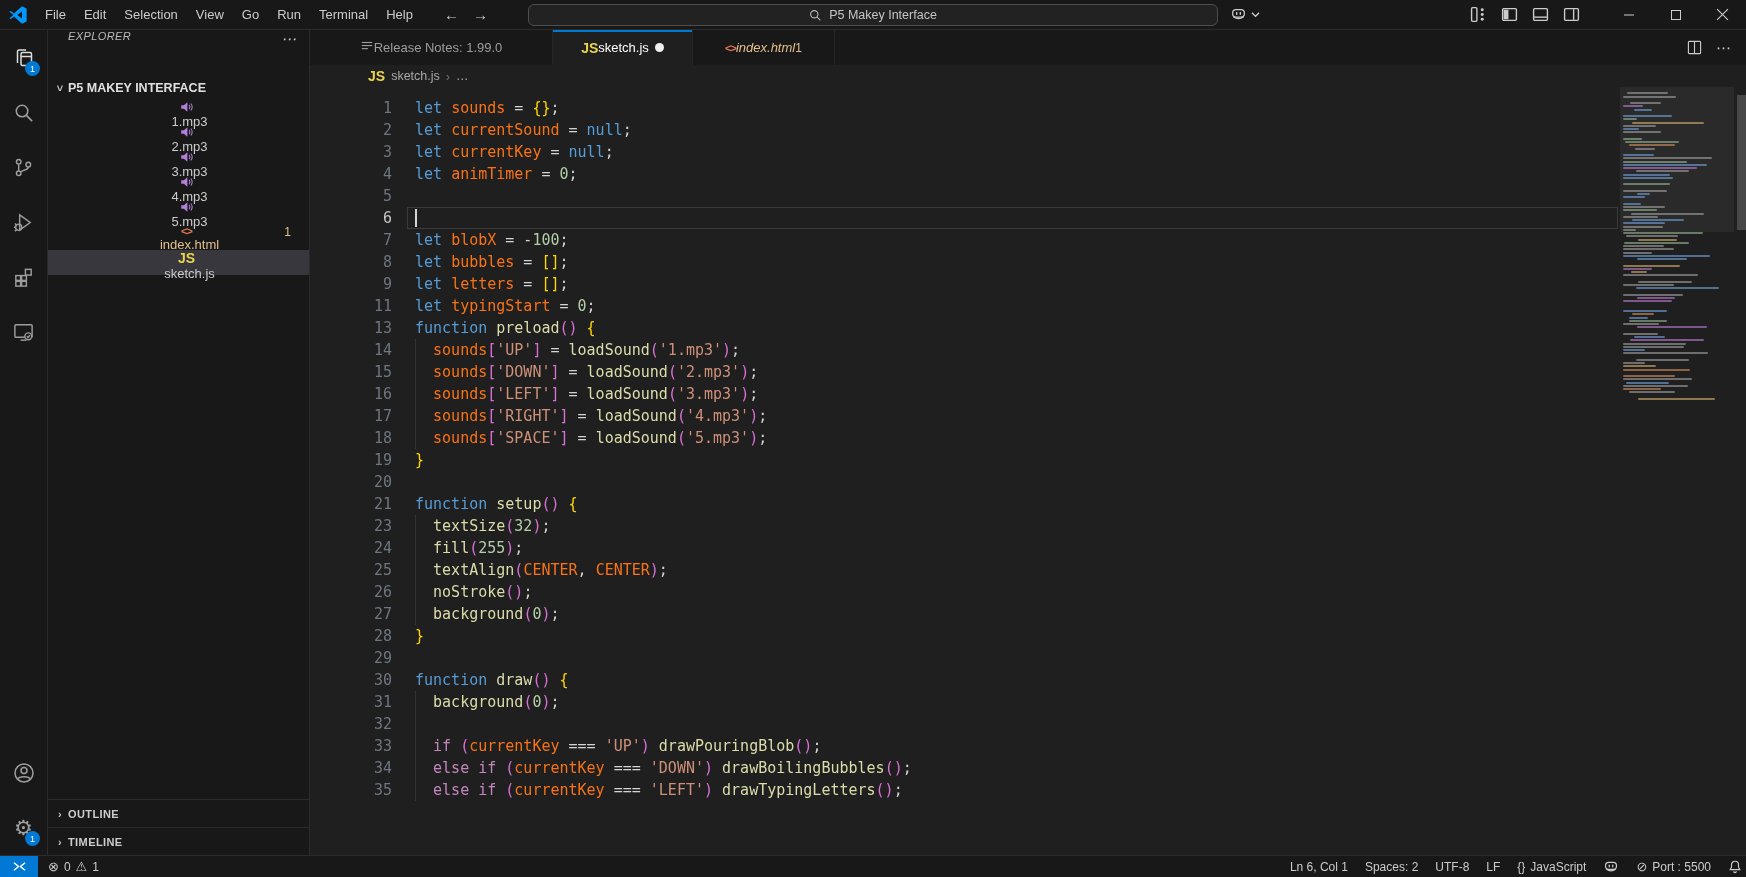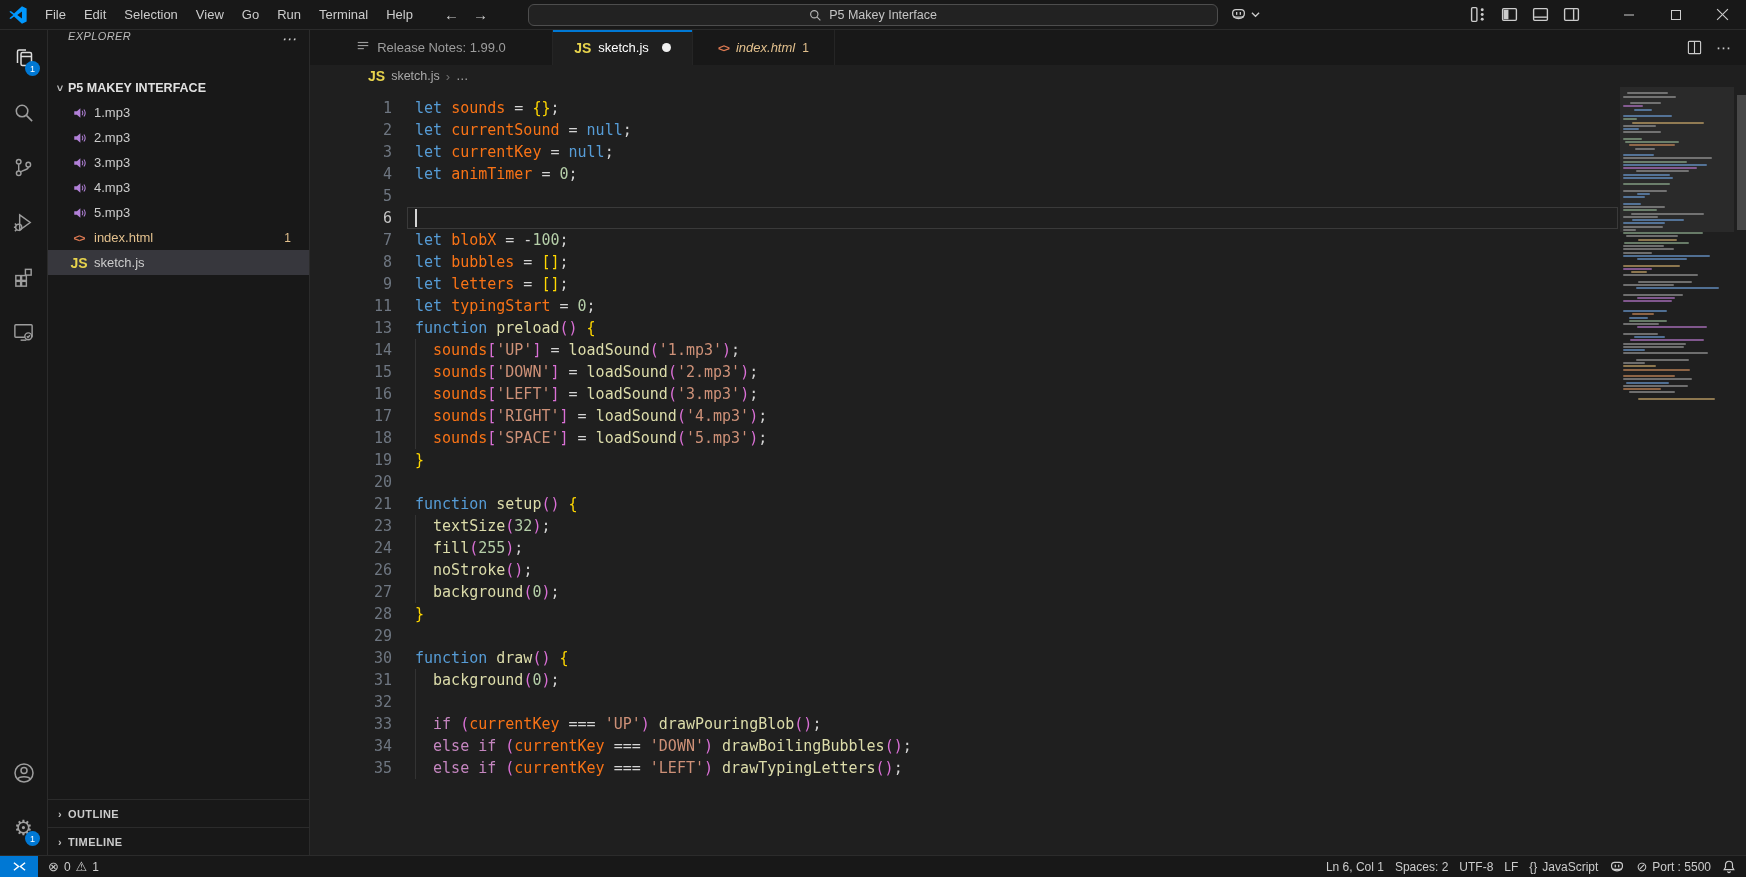--- a/index.html
+++ b/index.html
@@ -30,34 +30,34 @@
   .gear-glyph{font-size:21px;color:#a0a0a0;line-height:1;}
   
   #sidebar{position:absolute;left:48px;top:0;width:262px;height:825px;background:#181818;
     border-right:1px solid #2b2b2b;color:#cccccc;}
   #explorer-header{height:40px;display:flex;align-items:flex-start;padding:0 12px 0 20px;font-size:11px;
     color:#bbbbbb;letter-spacing:.4px;font-style:italic;}
   #explorer-actions{margin-left:auto;font-size:15px;color:#cccccc;letter-spacing:1px;}
   #folder-row{height:25px;margin-top:5px;display:flex;align-items:center;padding-left:4px;font-weight:bold;
     font-size:12.5px;color:#e0e0e0;}
   .chev{display:inline-block;width:16px;text-align:center;color:#c0c0c0;font-size:11px;}
-  .file-row{height:25px;display:flex;align-items:center;padding-left:22px;font-size:13px;color:#cccccc;position:relative;}
+  .file-row{height:25px;display:flex;align-items:center;padding-left:22px;font-size:13px;color:#cccccc;position:relative;flex-direction:column;}
   .file-row.selected{background:#37373d;}
   .file-row .ficon{width:18px;display:flex;justify-content:center;margin-right:6px;}
   .file-row.modified .fname{color:#e2c08d;}
   .file-badge{position:absolute;right:18px;color:#e2c08d;font-size:12px;}
   .js-glyph{font-weight:bold;font-size:14px;color:#e8d44d;}
   .html-glyph{font-weight:bold;font-size:11px;color:#e07b53;letter-spacing:-1px;}
   #side-sections{position:absolute;left:0;bottom:0;width:262px;}
   .side-section{height:28px;border-top:1px solid #2b2b2b;display:flex;align-items:center;
     font-size:11px;font-weight:bold;color:#cccccc;padding-left:4px;letter-spacing:.4px;}
   
   #editor{position:absolute;left:310px;top:0;width:1436px;height:825px;background:#1f1f1f;}
   #tabbar{position:absolute;left:0;top:0;width:1436px;height:35px;background:#181818;display:flex;}
-  .tab{height:35px;display:flex;align-items:center;justify-content:center;gap:7px;font-size:13px;
+  .tab{height:35px;display:flex;align-items:center;justify-content:center;font-size:13px;
     color:#9d9d9d;background:#181818;border-right:1px solid #252525;position:relative;padding:0 10px;}
   .tab.active{background:#1f1f1f;color:#ffffff;}
   .tab.active::before{content:"";position:absolute;left:0;top:0;right:0;height:2px;background:#0078d4;}
   .tab .dirty-dot{width:9px;height:9px;border-radius:50%;background:#f0f0f0;margin-left:6px;}
   .tab.preview .tab-label{font-style:italic;}
   .tab.git-mod .tab-label{color:#e2c08d;}
   .tab .tab-badge{color:#e2c08d;font-size:12px;}
   #editor-actions{margin-left:auto;display:flex;align-items:center;gap:14px;padding-right:14px;color:#cccccc;}
   #breadcrumb{position:absolute;left:0;top:35px;width:1436px;height:22px;display:flex;align-items:center;
     padding-left:58px;font-size:12.5px;color:#a9a9a9;gap:6px;}
@@ -81,21 +81,21 @@
   #vscrollbar{position:absolute;left:1427px;top:0;width:9px;height:768px;}
   #vscroll-thumb{position:absolute;left:0;top:8px;width:9px;height:135px;background:rgba(121,121,121,0.45);}
   .mmbar{position:absolute;height:2px;border-radius:1px;opacity:.65;}
   
   #statusbar{position:absolute;left:0;top:855px;width:1746px;height:22px;background:#181818;
     border-top:1px solid #2b2b2b;color:#cccccc;font-size:12px;display:flex;align-items:center;}
   #remote-indicator{width:38px;height:22px;background:#0078d4;color:#ffffff;display:flex;align-items:center;
     justify-content:center;font-weight:bold;font-size:11px;letter-spacing:-1px;}
   #problems{display:flex;align-items:center;gap:5px;margin-left:10px;}
   #problems .pico{font-size:13px;}
-  #sb-right{margin-left:auto;display:flex;align-items:center;gap:11px;padding-right:10px;}
+  #sb-right{margin-left:auto;display:flex;align-items:center;gap:17px;padding-right:4px;}
   .sb-item{display:flex;align-items:center;gap:5px;}
 </style>
 </head>
 <body>
 
 <div id="titlebar">
   <svg id="vscode-logo" viewBox="0 0 100 100">
     <path fill="#0098ff" fill-rule="evenodd" d="M72 2 28 42 10 28 2 32 24 50 2 68 10 72 28 58 72 98 98 86 98 14 Z M72 30 72 70 46 50 Z"></path>
   </svg>
   <div id="menu-row" style="display: flex;">
@@ -370,20 +370,21 @@
           <div class="cl"><span class="ln">14</span><i class="guide"></i><span class="lt"><span class="tk-pl">  </span><span class="tk-v">sounds</span><span class="tk-b2">[</span><span class="tk-s">'UP'</span><span class="tk-b2">]</span><span class="tk-pl"> = </span><span class="tk-f">loadSound</span><span class="tk-b2">(</span><span class="tk-s">'1.mp3'</span><span class="tk-b2">)</span><span class="tk-pl">;</span></span></div>
           <div class="cl"><span class="ln">15</span><i class="guide"></i><span class="lt"><span class="tk-pl">  </span><span class="tk-v">sounds</span><span class="tk-b2">[</span><span class="tk-s">'DOWN'</span><span class="tk-b2">]</span><span class="tk-pl"> = </span><span class="tk-f">loadSound</span><span class="tk-b2">(</span><span class="tk-s">'2.mp3'</span><span class="tk-b2">)</span><span class="tk-pl">;</span></span></div>
           <div class="cl"><span class="ln">16</span><i class="guide"></i><span class="lt"><span class="tk-pl">  </span><span class="tk-v">sounds</span><span class="tk-b2">[</span><span class="tk-s">'LEFT'</span><span class="tk-b2">]</span><span class="tk-pl"> = </span><span class="tk-f">loadSound</span><span class="tk-b2">(</span><span class="tk-s">'3.mp3'</span><span class="tk-b2">)</span><span class="tk-pl">;</span></span></div>
           <div class="cl"><span class="ln">17</span><i class="guide"></i><span class="lt"><span class="tk-pl">  </span><span class="tk-v">sounds</span><span class="tk-b2">[</span><span class="tk-s">'RIGHT'</span><span class="tk-b2">]</span><span class="tk-pl"> = </span><span class="tk-f">loadSound</span><span class="tk-b2">(</span><span class="tk-s">'4.mp3'</span><span class="tk-b2">)</span><span class="tk-pl">;</span></span></div>
           <div class="cl"><span class="ln">18</span><i class="guide"></i><span class="lt"><span class="tk-pl">  </span><span class="tk-v">sounds</span><span class="tk-b2">[</span><span class="tk-s">'SPACE'</span><span class="tk-b2">]</span><span class="tk-pl"> = </span><span class="tk-f">loadSound</span><span class="tk-b2">(</span><span class="tk-s">'5.mp3'</span><span class="tk-b2">)</span><span class="tk-pl">;</span></span></div>
           <div class="cl"><span class="ln">19</span><span class="lt"><span class="tk-b1">}</span></span></div>
           <div class="cl"><span class="ln">20</span><span class="lt"></span></div>
           <div class="cl"><span class="ln">21</span><span class="lt"><span class="tk-kw">function</span><span class="tk-pl"> </span><span class="tk-f">setup</span><span class="tk-b2">()</span><span class="tk-pl"> </span><span class="tk-b1">{</span></span></div>
           <div class="cl"><span class="ln">23</span><i class="guide"></i><span class="lt"><span class="tk-pl">  </span><span class="tk-f">textSize</span><span class="tk-b2">(</span><span class="tk-n">32</span><span class="tk-b2">)</span><span class="tk-pl">;</span></span></div>
           <div class="cl"><span class="ln">24</span><i class="guide"></i><span class="lt"><span class="tk-pl">  </span><span class="tk-f">fill</span><span class="tk-b2">(</span><span class="tk-n">255</span><span class="tk-b2">)</span><span class="tk-pl">;</span></span></div>
+          <div class="cl"><span class="ln">25</span><i class="guide"></i><span class="lt"><span class="tk-pl">  </span><span class="tk-f">textAlign</span><span class="tk-b2">(</span><span class="tk-v">CENTER</span><span class="tk-pl">, </span><span class="tk-v">CENTER</span><span class="tk-b2">)</span><span class="tk-pl">;</span></span></div>
           <div class="cl"><span class="ln">26</span><i class="guide"></i><span class="lt"><span class="tk-pl">  </span><span class="tk-f">noStroke</span><span class="tk-b2">()</span><span class="tk-pl">;</span></span></div>
           <div class="cl"><span class="ln">27</span><i class="guide"></i><span class="lt"><span class="tk-pl">  </span><span class="tk-f">background</span><span class="tk-b2">(</span><span class="tk-n">0</span><span class="tk-b2">)</span><span class="tk-pl">;</span></span></div>
           <div class="cl"><span class="ln">28</span><span class="lt"><span class="tk-b1">}</span></span></div>
           <div class="cl"><span class="ln">29</span><span class="lt"></span></div>
           <div class="cl"><span class="ln">30</span><span class="lt"><span class="tk-kw">function</span><span class="tk-pl"> </span><span class="tk-f">draw</span><span class="tk-b2">()</span><span class="tk-pl"> </span><span class="tk-b1">{</span></span></div>
           <div class="cl"><span class="ln">31</span><i class="guide"></i><span class="lt"><span class="tk-pl">  </span><span class="tk-f">background</span><span class="tk-b2">(</span><span class="tk-n">0</span><span class="tk-b2">)</span><span class="tk-pl">;</span></span></div>
           <div class="cl"><span class="ln">32</span><i class="guide"></i><span class="lt"></span></div>
           <div class="cl"><span class="ln">33</span><i class="guide"></i><span class="lt"><span class="tk-pl">  </span><span class="tk-c">if</span><span class="tk-pl"> </span><span class="tk-b2">(</span><span class="tk-v">currentKey</span><span class="tk-pl"> === </span><span class="tk-s">'UP'</span><span class="tk-b2">)</span><span class="tk-pl"> </span><span class="tk-f">drawPouringBlob</span><span class="tk-b2">()</span><span class="tk-pl">;</span></span></div>
           <div class="cl"><span class="ln">34</span><i class="guide"></i><span class="lt"><span class="tk-pl">  </span><span class="tk-c">else</span><span class="tk-pl"> </span><span class="tk-c">if</span><span class="tk-pl"> </span><span class="tk-b2">(</span><span class="tk-v">currentKey</span><span class="tk-pl"> === </span><span class="tk-s">'DOWN'</span><span class="tk-b2">)</span><span class="tk-pl"> </span><span class="tk-f">drawBoilingBubbles</span><span class="tk-b2">()</span><span class="tk-pl">;</span></span></div>
           <div class="cl"><span class="ln">35</span><i class="guide"></i><span class="lt"><span class="tk-pl">  </span><span class="tk-c">else</span><span class="tk-pl"> </span><span class="tk-c">if</span><span class="tk-pl"> </span><span class="tk-b2">(</span><span class="tk-v">currentKey</span><span class="tk-pl"> === </span><span class="tk-s">'LEFT'</span><span class="tk-b2">)</span><span class="tk-pl"> </span><span class="tk-f">drawTypingLetters</span><span class="tk-b2">()</span><span class="tk-pl">;</span></span></div>

